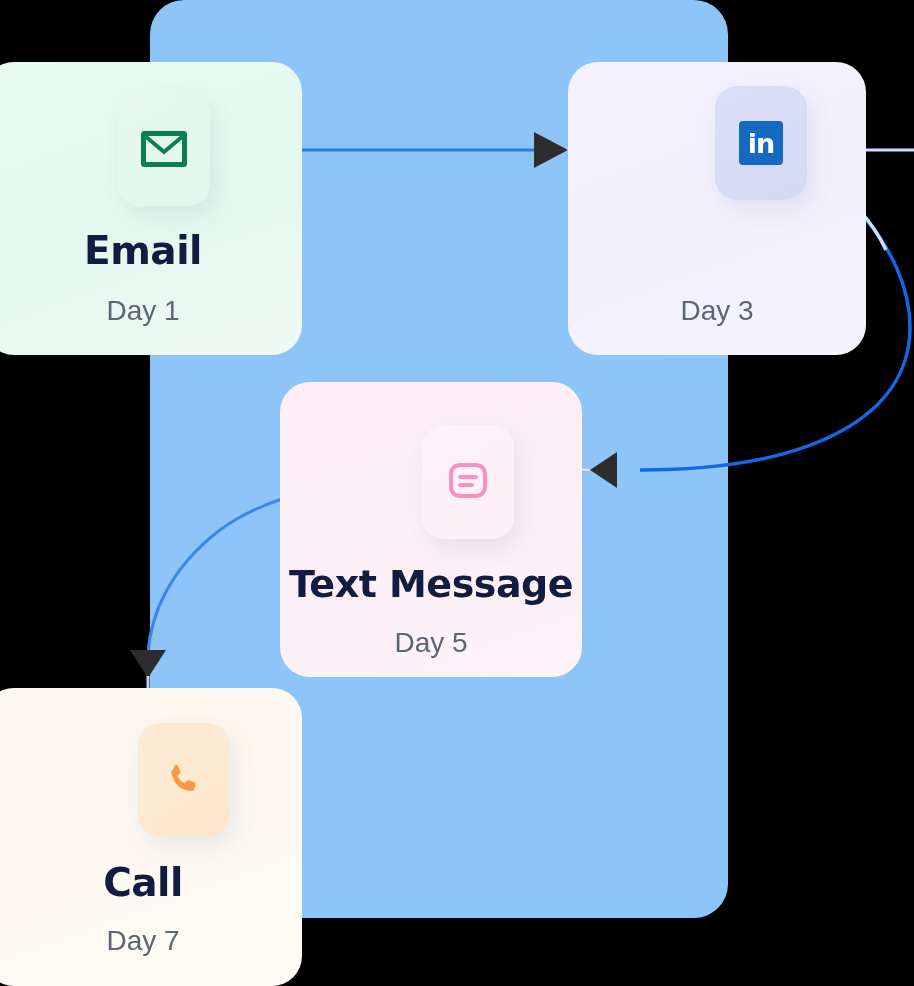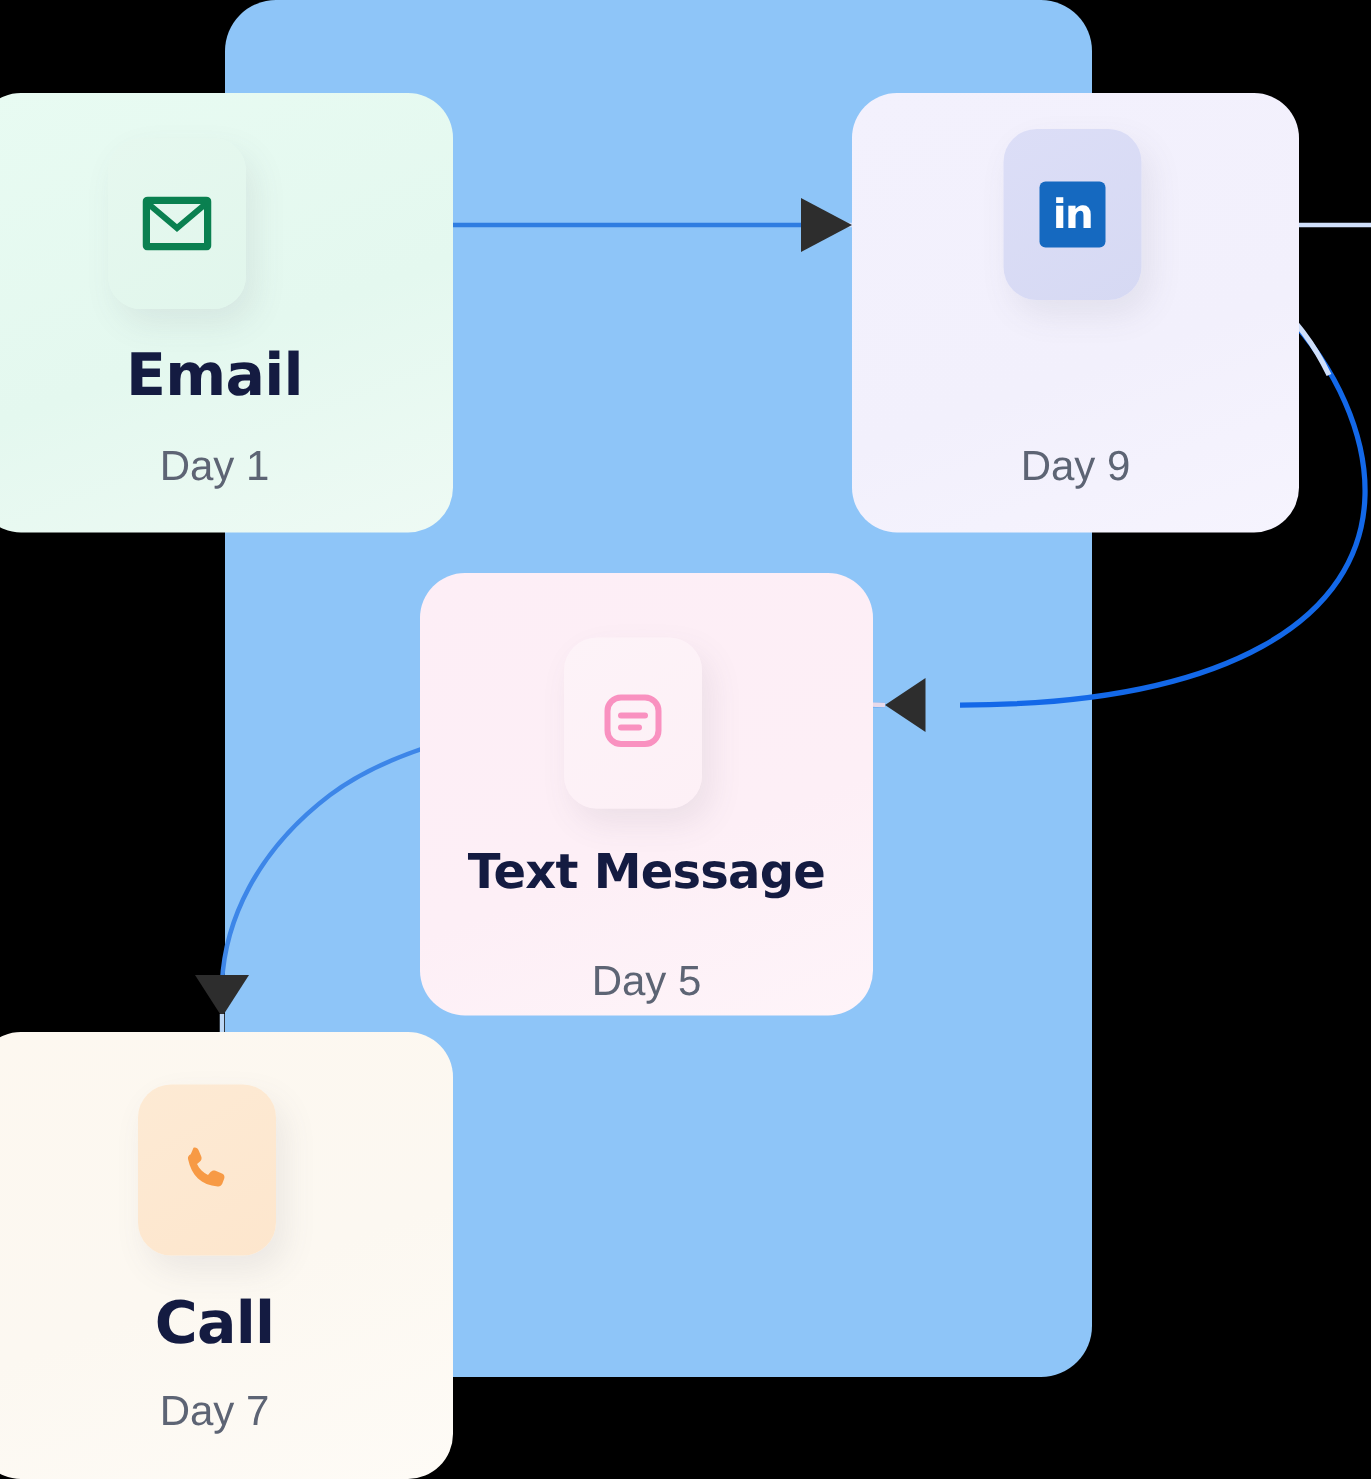--- a/index.html
+++ b/index.html
@@ -69,53 +69,54 @@
   }
   .icon-tile {
     position: absolute;
     width: 92px;
     height: 114px;
     border-radius: 22px;
     display: flex;
     align-items: center;
     justify-content: center;
     box-shadow: 6px 10px 22px rgba(90, 90, 110, 0.10);
+    margin-left: 46px;
   }
   .tile-email  { left: 88px;  top: 30px; background: linear-gradient(150deg,#e6f8ef 0%, #e1f6ec 100%); }
   .tile-linkedin { left: 101px; top: 24px; background: linear-gradient(150deg,#dcdef7 0%, #d6d9f3 100%); }
   .tile-text   { left: 96px;  top: 43px; background: linear-gradient(150deg,#fdf3f8 0%, #fdf0f6 100%); }
   .tile-call   { left: 108px; top: 35px; background: linear-gradient(150deg,#fdead4 0%, #fde6cd 100%); }
 
   .card-title {
     position: absolute;
     width: 100%;
     text-align: center;
     font-weight: 800;
     font-size: 39px;
     letter-spacing: -0.5px;
     color: #141b41;
     font-family: "DejaVu Sans", sans-serif;
   }
   .t-email { top: 166px; }
   .t-linkedin { top: 166px; }
-  .t-text { top: 180px; font-size: 32px; }
+  .t-text { top: 180px; font-size: 38px; }
   .t-call { top: 172px; }
 
   .card-sub {
     position: absolute;
     width: 100%;
     text-align: center;
     font-size: 28px;
     color: #5d6474;
     font-weight: 400;
     font-family: "Liberation Sans", sans-serif;
   }
   .s-email { top: 233px; }
   .s-linkedin { top: 233px; }
-  .s-text { top: 256px; }
+  .s-text { top: 245px; }
   .s-call { top: 237px; }
 
   .li-badge {
     width: 44px;
     height: 44px;
     background: #1569c0;
     border-radius: 4px;
     display: flex;
     align-items: center;
     justify-content: center;
@@ -170,21 +171,21 @@
     <div class="card-title t-email">Email</div>
     <div class="card-sub s-email">Day 1</div>
   </div>
 
   <div class="card card-linkedin">
     <div class="icon-tile tile-linkedin">
       <div class="li-badge">
         <span>in</span>
       </div>
     </div>
-    <div class="card-sub s-linkedin">Day 9</div>
+    <div class="card-sub s-linkedin">Day 3</div>
   </div>
 
   <div class="card card-text">
     <div class="icon-tile tile-text">
       <svg width="42" height="42" viewBox="0 0 42 42">
         <rect x="4" y="4" width="34" height="31" rx="9" fill="none" stroke="#f991c0" stroke-width="4"></rect>
         <line x1="13" y1="16" x2="29" y2="16" stroke="#f991c0" stroke-width="4" stroke-linecap="round"></line>
         <line x1="13" y1="24" x2="25" y2="24" stroke="#f991c0" stroke-width="4" stroke-linecap="round"></line>
       </svg>
     </div>

